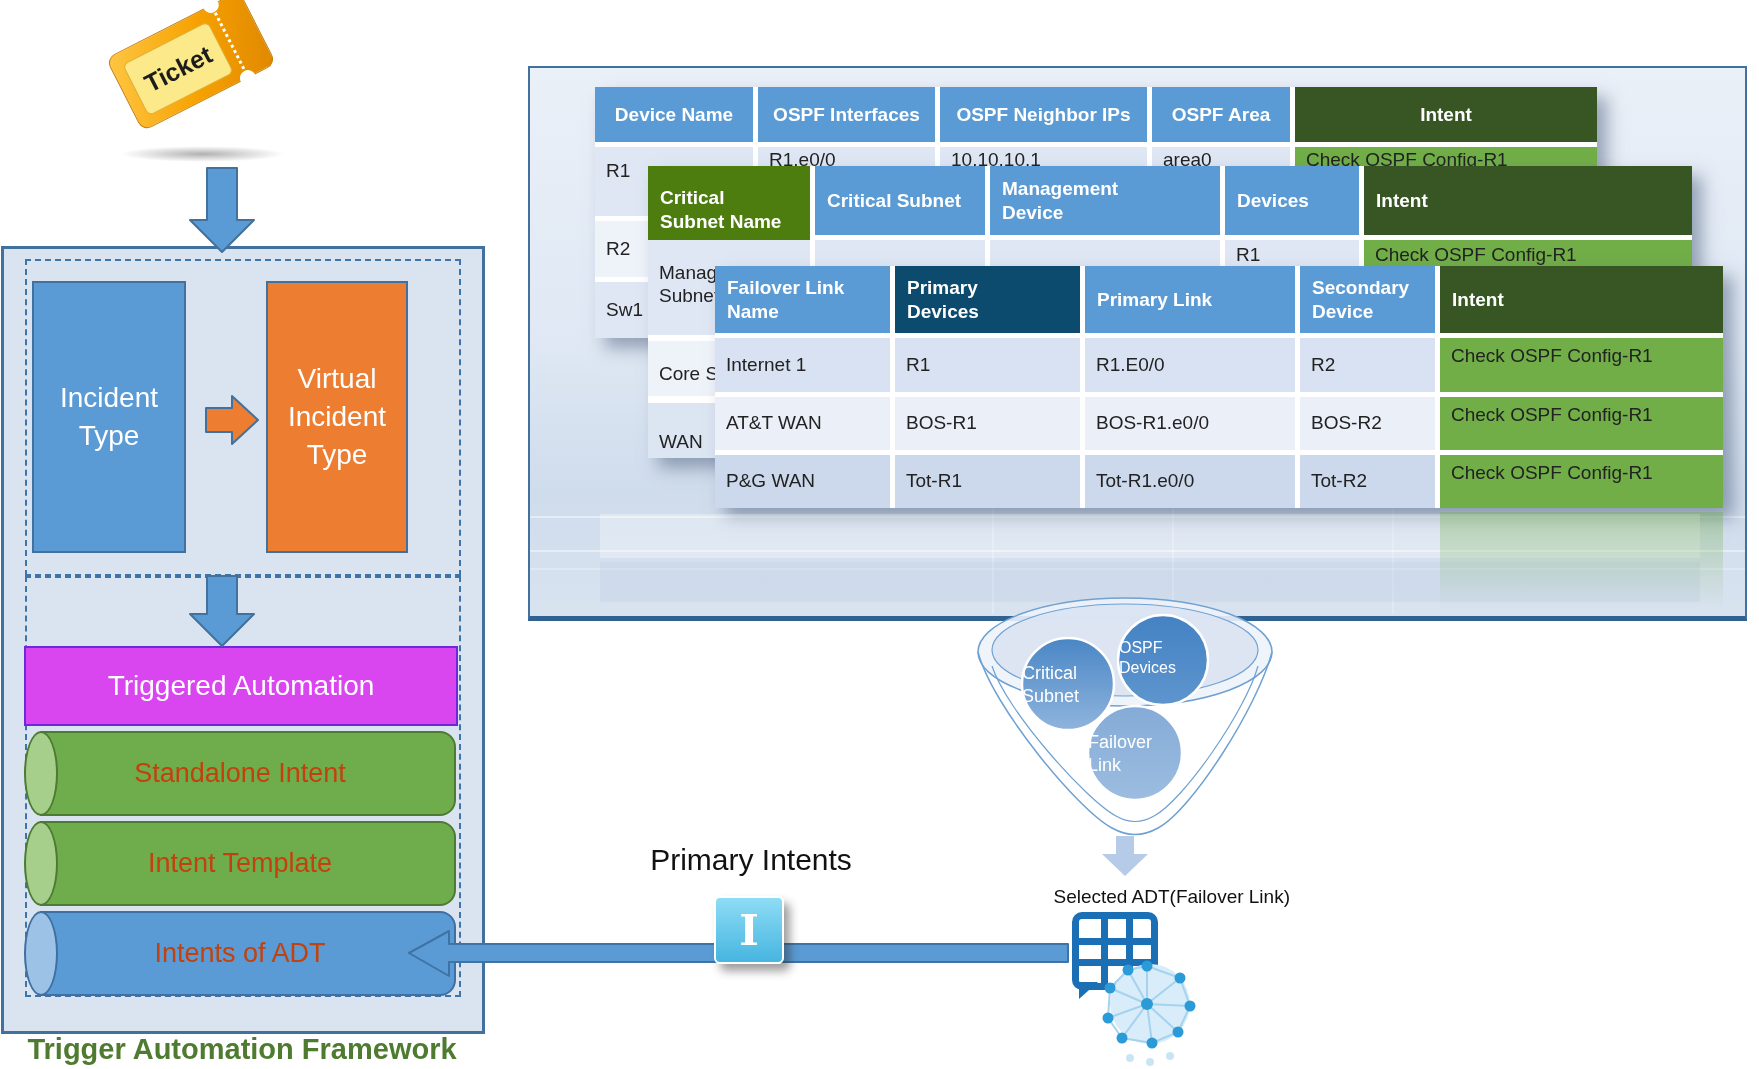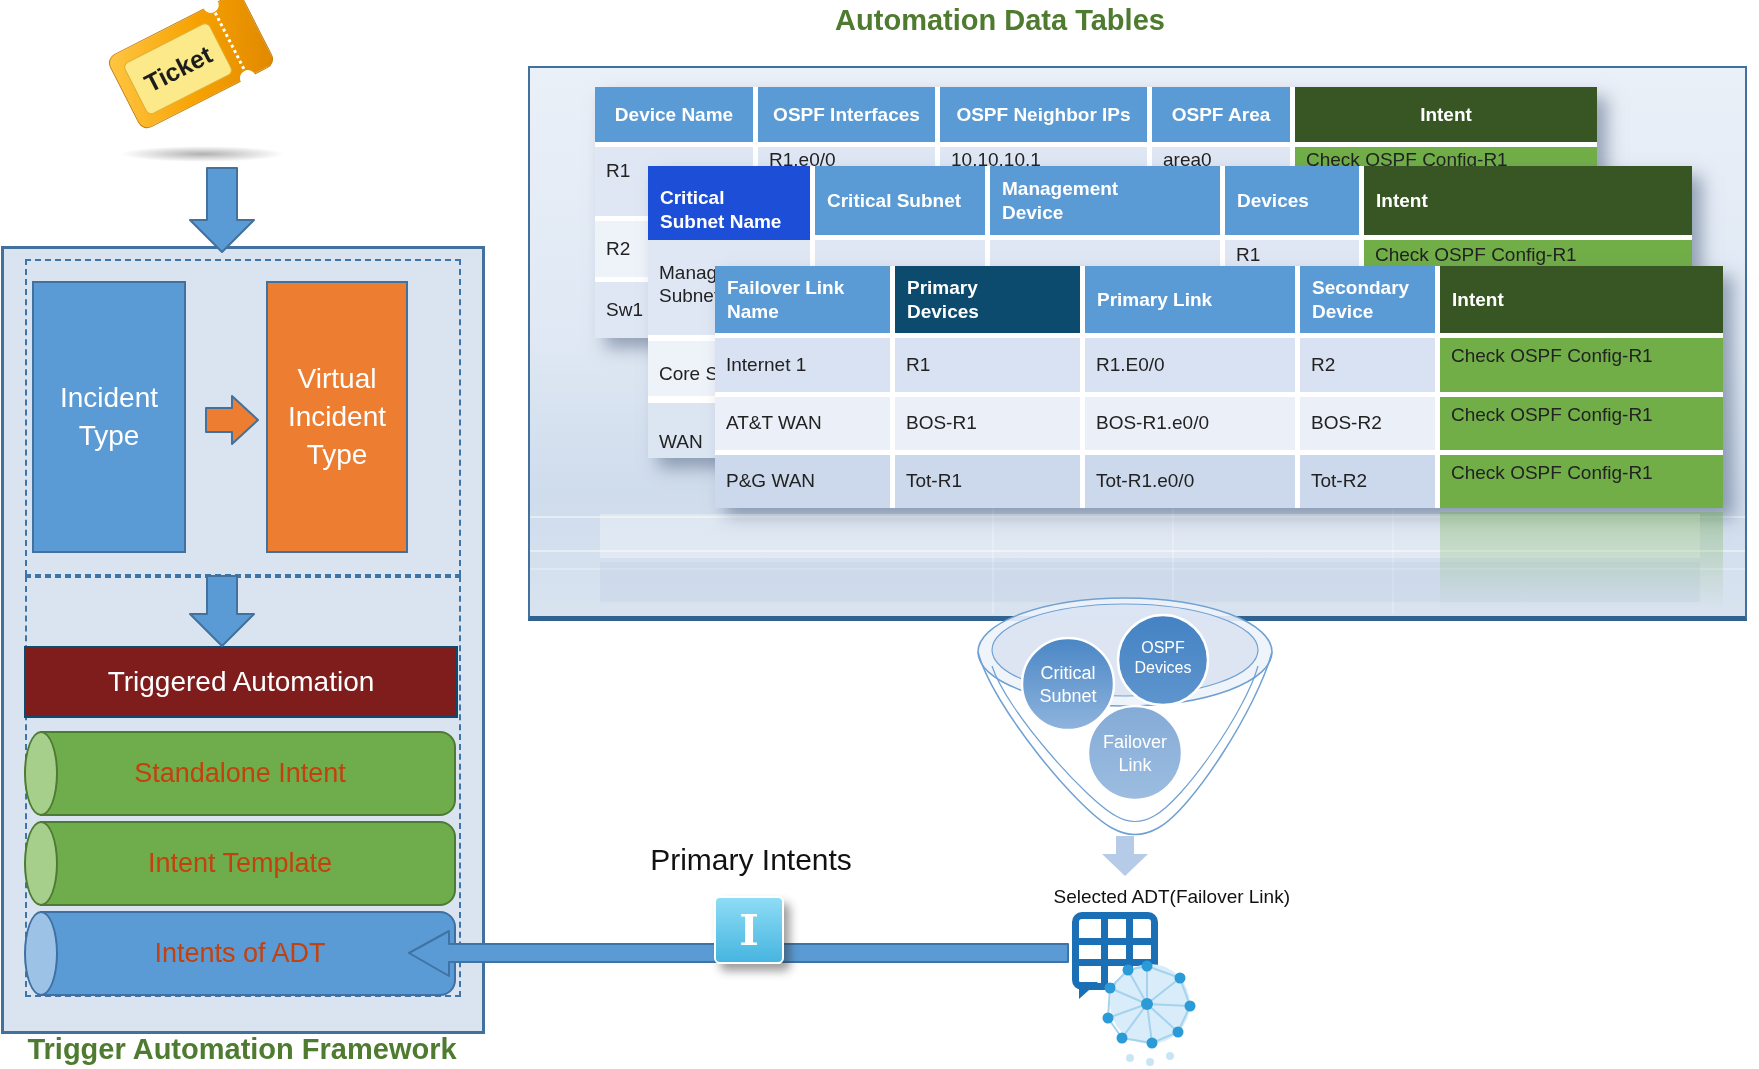--- a/index.html
+++ b/index.html
@@ -15,34 +15,34 @@
   .hcell{display:flex;align-items:center;color:#fff;font-weight:bold;font-size:19px;
          line-height:1.25;white-space:pre-line;padding-left:12px;box-sizing:border-box;}
   .hcell.ctr{justify-content:center;padding-left:0;}
   .bcell{display:flex;align-items:center;font-size:19px;color:#222;
          padding-left:11px;box-sizing:border-box;line-height:1.2;}
   
   #framework-panel{left:1px;top:246px;width:478px;height:782px;background:#dae4f1;border:3px solid #41719c;}
   .dashbox{border:2px dashed #3f74a8;}
   .bigbox{display:flex;align-items:center;justify-content:center;text-align:center;
           color:#fff;font-size:28px;line-height:1.35;border:2px solid #41719c;box-sizing:border-box;}
-  #triggered-bar{left:24px;top:646px;width:434px;height:72px;background:#7f1d1d;border:2px solid #0c4a6e;
+  #triggered-bar{left:24px;top:646px;width:434px;height:80px;background:#d946ef;border:2px solid #6d28d9;
      display:flex;align-items:center;justify-content:center;color:#fff;font-size:28px;box-sizing:border-box;}
   .cyl{left:24px;width:432px;height:85px;}
   .cyl .body{position:absolute;left:16px;right:0;top:0;bottom:0;border-radius:0 16px 16px 0;box-sizing:border-box;}
   .cyl .cap{position:absolute;left:0;top:0;bottom:0;width:34px;border-radius:50%;box-sizing:border-box;}
   .cyl .label{position:absolute;left:0;right:0;top:0;bottom:0;display:flex;align-items:center;
               justify-content:center;color:#c2410c;font-size:27px;}
   .cyl.green .body{background:#6fad4c;border:2px solid #4e7b33;}
   .cyl.green .cap{background:#a6cf8b;border:2px solid #4e7b33;}
   .cyl.blue .body{background:#5b9bd5;border:2px solid #3f6fa3;}
   .cyl.blue .cap{background:#9cc3e6;border:2px solid #3f6fa3;}
   .greentitle{color:#4e7b2f;font-weight:bold;font-size:29px;text-align:center;}
   
-  .circlelabel{color:#fff;text-align:center;line-height:1.25;z-index:60;}
+  .circlelabel{color:#fff;text-align:left;line-height:1.25;z-index:60;}
   
   #ticket{left:116px;top:20px;width:150px;height:82px;transform:rotate(-27deg);}
   #ticket .tbody{position:absolute;left:0;top:0;right:0;bottom:0;border-radius:10px;
      background:linear-gradient(115deg,#ffc643 0%,#f6a100 55%,#e08800 100%);border:1px solid #c87d00;}
   #ticket .tlabel{position:absolute;left:12px;top:13px;width:94px;height:56px;background:#fbe98a;
      border:1px solid #e0ae32;border-radius:6px;display:flex;align-items:center;justify-content:center;
      font-size:25px;font-weight:bold;color:#1c1c1c;}
   #ticket .perf{position:absolute;left:117px;top:4px;bottom:4px;border-left:3px dotted #fff;}
   #ticket .notch{position:absolute;width:16px;height:16px;background:#fff;border-radius:50%;left:110px;}
   #ticket-shadow{left:120px;top:146px;width:165px;height:16px;
@@ -66,21 +66,20 @@
     <div class="abs faintline" style="left:0;top:500px;width:100%;height:2px;opacity:.6;"></div>
     <div class="abs faintline" style="left:462px;top:360px;width:2px;height:186px;opacity:.55;"></div>
     <div class="abs faintline" style="left:642px;top:360px;width:2px;height:186px;opacity:.55;"></div>
     <div class="abs faintline" style="left:862px;top:360px;width:2px;height:186px;opacity:.45;"></div>
   </div>
 
   <div class="abs" style="left:600px;top:514px;width:1100px;height:44px;background:rgba(255,255,255,.30);z-index:9;"></div>
   <div class="abs" style="left:600px;top:562px;width:1100px;height:40px;background:rgba(185,200,225,.25);z-index:9;"></div>
   <div class="abs" style="left:1440px;top:512px;width:283px;height:98px;background:linear-gradient(180deg,rgba(113,174,71,.38),rgba(113,174,71,0));z-index:9;"></div>
 
-  <div class="abs greentitle" id="adt-title" style="left:820px;top:4px;width:360px;">Automation Data Tables</div>
 
   <div id="tables">
       <div style="position: absolute; left: 595px; top: 87px; width: 1002px; height: 251px; background: rgb(255, 255, 255); box-shadow: rgba(70, 90, 120, 0.5) 10px 10px 16px;"></div>
       <div class="hcell ctr" style="position: absolute; left: 595px; top: 87px; width: 158px; height: 55px; background: rgb(91, 155, 213);">Device Name</div>
       <div class="bcell" style="position: absolute; left: 595px; top: 147px; width: 158px; height: 69px; background: rgb(223, 231, 244); align-items: flex-start; padding-top: 13px;">R1</div>
       <div class="bcell" style="position: absolute; left: 595px; top: 221px; width: 158px; height: 56px; background: rgb(238, 242, 249);">R2</div>
       <div class="bcell" style="position: absolute; left: 595px; top: 282px; width: 158px; height: 56px; background: rgb(223, 231, 244);">Sw1</div>
       <div class="hcell ctr" style="position: absolute; left: 758px; top: 87px; width: 177px; height: 55px; background: rgb(91, 155, 213);">OSPF Interfaces</div>
       <div class="bcell" style="position: absolute; left: 758px; top: 147px; width: 177px; height: 69px; background: rgb(223, 231, 244); align-items: flex-start; padding-top: 2px;">R1.e0/0</div>
       <div class="bcell" style="position: absolute; left: 758px; top: 221px; width: 177px; height: 56px; background: rgb(238, 242, 249);"></div>
@@ -91,21 +90,21 @@
       <div class="bcell" style="position: absolute; left: 940px; top: 282px; width: 207px; height: 56px; background: rgb(223, 231, 244);"></div>
       <div class="hcell ctr" style="position: absolute; left: 1152px; top: 87px; width: 138px; height: 55px; background: rgb(91, 155, 213);">OSPF Area</div>
       <div class="bcell" style="position: absolute; left: 1152px; top: 147px; width: 138px; height: 69px; background: rgb(223, 231, 244); align-items: flex-start; padding-top: 2px;">area0</div>
       <div class="bcell" style="position: absolute; left: 1152px; top: 221px; width: 138px; height: 56px; background: rgb(238, 242, 249);"></div>
       <div class="bcell" style="position: absolute; left: 1152px; top: 282px; width: 138px; height: 56px; background: rgb(223, 231, 244);"></div>
       <div class="hcell ctr" style="position: absolute; left: 1295px; top: 87px; width: 302px; height: 55px; background: rgb(55, 86, 35);">Intent</div>
       <div class="bcell" style="position: absolute; left: 1295px; top: 147px; width: 302px; height: 69px; background: rgb(113, 174, 72); align-items: flex-start; padding-top: 2px;">Check OSPF Config-R1</div>
       <div class="bcell" style="position: absolute; left: 1295px; top: 221px; width: 302px; height: 56px; background: rgb(238, 242, 249);"></div>
       <div class="bcell" style="position: absolute; left: 1295px; top: 282px; width: 302px; height: 56px; background: rgb(223, 231, 244);"></div>
       <div style="position: absolute; left: 648px; top: 166px; width: 1044px; height: 292px; background: rgb(255, 255, 255); box-shadow: rgba(70, 90, 120, 0.5) 10px 10px 16px;"></div>
-      <div class="hcell" style="position: absolute; left: 648px; top: 166px; width: 162px; height: 88px; background: #1d4ed8;">Critical
+      <div class="hcell" style="position: absolute; left: 648px; top: 166px; width: 162px; height: 88px; background: #4d7c0f;">Critical
 Subnet Name</div>
       <div class="bcell" style="position: absolute; left: 648px; top: 240px; width: 162px; height: 95px; background: rgb(223, 231, 244); align-items: flex-start; padding-top: 22px;">Management Subnet</div>
       <div class="bcell" style="position: absolute; left: 648px; top: 341px; width: 162px; height: 55px; background: rgb(238, 242, 249); align-items: flex-start; padding-top: 22px;">Core Subnet</div>
       <div class="bcell" style="position: absolute; left: 648px; top: 403px; width: 162px; height: 55px; background: rgb(220, 229, 242); align-items: flex-start; padding-top: 28px;">WAN</div>
       <div class="hcell" style="position: absolute; left: 815px; top: 166px; width: 170px; height: 69px; background: rgb(91, 155, 213);">Critical Subnet</div>
       <div class="bcell" style="position: absolute; left: 815px; top: 240px; width: 170px; height: 95px; background: rgb(223, 231, 244); align-items: flex-start; padding-top: 4px;"></div>
       <div class="bcell" style="position: absolute; left: 815px; top: 341px; width: 170px; height: 55px; background: rgb(238, 242, 249);"></div>
       <div class="bcell" style="position: absolute; left: 815px; top: 403px; width: 170px; height: 55px; background: rgb(220, 229, 242);"></div>
       <div class="hcell" style="position: absolute; left: 990px; top: 166px; width: 230px; height: 69px; background: rgb(91, 155, 213);">Management
 Device</div>

